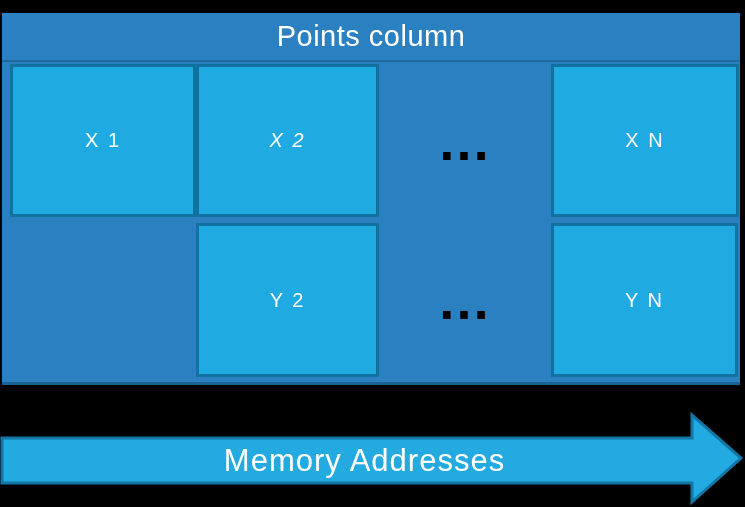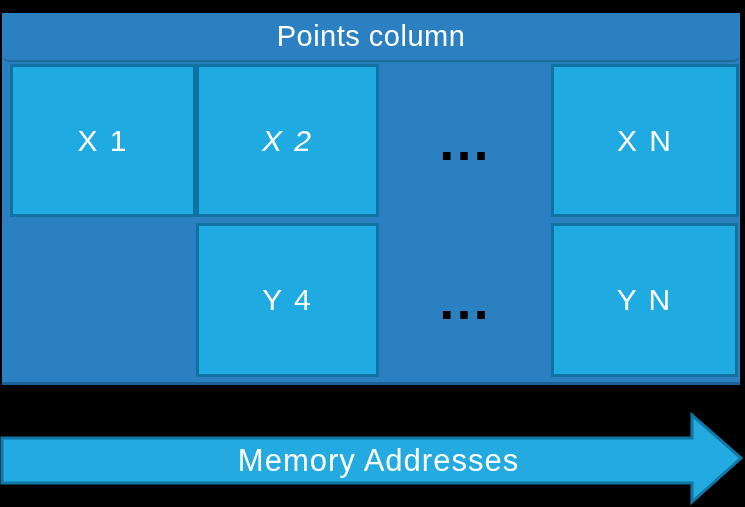--- a/index.html
+++ b/index.html
@@ -33,33 +33,32 @@
     width: 100%;
     height: 47px;
     border-bottom: 2px solid #1E6BA0;
     box-sizing: content-box;
     display: flex;
     align-items: center;
     justify-content: center;
     color: #FFFFFF;
     font-size: 29px;
     letter-spacing: 0.5px;
-    border-radius: 7px;
   }
   
   .cell {
     position: absolute;
     background: #1FAAE2;
     border: 3px solid #12729F;
     box-sizing: border-box;
     display: flex;
     align-items: center;
     justify-content: center;
     color: #FFFFFF;
-    font-size: 30px;
+    font-size: 20px;
     letter-spacing: 2px;
     white-space: pre;
   }
   .cell.c-x1 { left: 10px;  top: 64px;  width: 186px; height: 153px; }
   .cell.c-x2 { left: 196px; top: 64px;  width: 183px; height: 153px; font-style: italic; }
   .cell.c-xn { left: 551px; top: 64px;  width: 188px; height: 153px; }
   .cell.c-y1 { left: 10px;  top: 223px; width: 186px; height: 154px; }
   .cell.c-y2 { left: 196px; top: 223px; width: 183px; height: 154px; }
   .cell.c-yn { left: 551px; top: 223px; width: 187px; height: 154px; }
 
@@ -93,21 +92,20 @@
     position: absolute;
     left: 0;
     top: 442px;
     width: 729px;
     height: 37px;
     line-height: 37px;
     text-align: center;
     color: #FFFFFF;
     font-size: 31px;
     letter-spacing: 1px;
-    padding-left: 14px;
   }
 </style>
 </head>
 <body>
 
 <div class="canvas">
 
   <div class="panel">
     <div class="panel-header">Points column</div>
   </div>
@@ -119,21 +117,21 @@
     <span>X 2</span>
   </div>
   <div class="ellipsis-box row1">
     <span>…</span>
   </div>
   <div class="cell c-xn">
     <span>X N</span>
   </div>
 
   <div class="cell c-y2">
-    <span>Y 4</span>
+    <span>Y 2</span>
   </div>
   <div class="ellipsis-box row2">
     <span>…</span>
   </div>
   <div class="cell c-yn">
     <span>Y N</span>
   </div>
 
   <svg class="arrow-svg" viewBox="0 0 745 107" xmlns="http://www.w3.org/2000/svg">
     <polygon points="2,38 692,38 692,15 741,58 692,102 692,83 2,83" fill="#23AAE1" stroke="#1277A4" stroke-width="3" stroke-linejoin="miter"></polygon>

